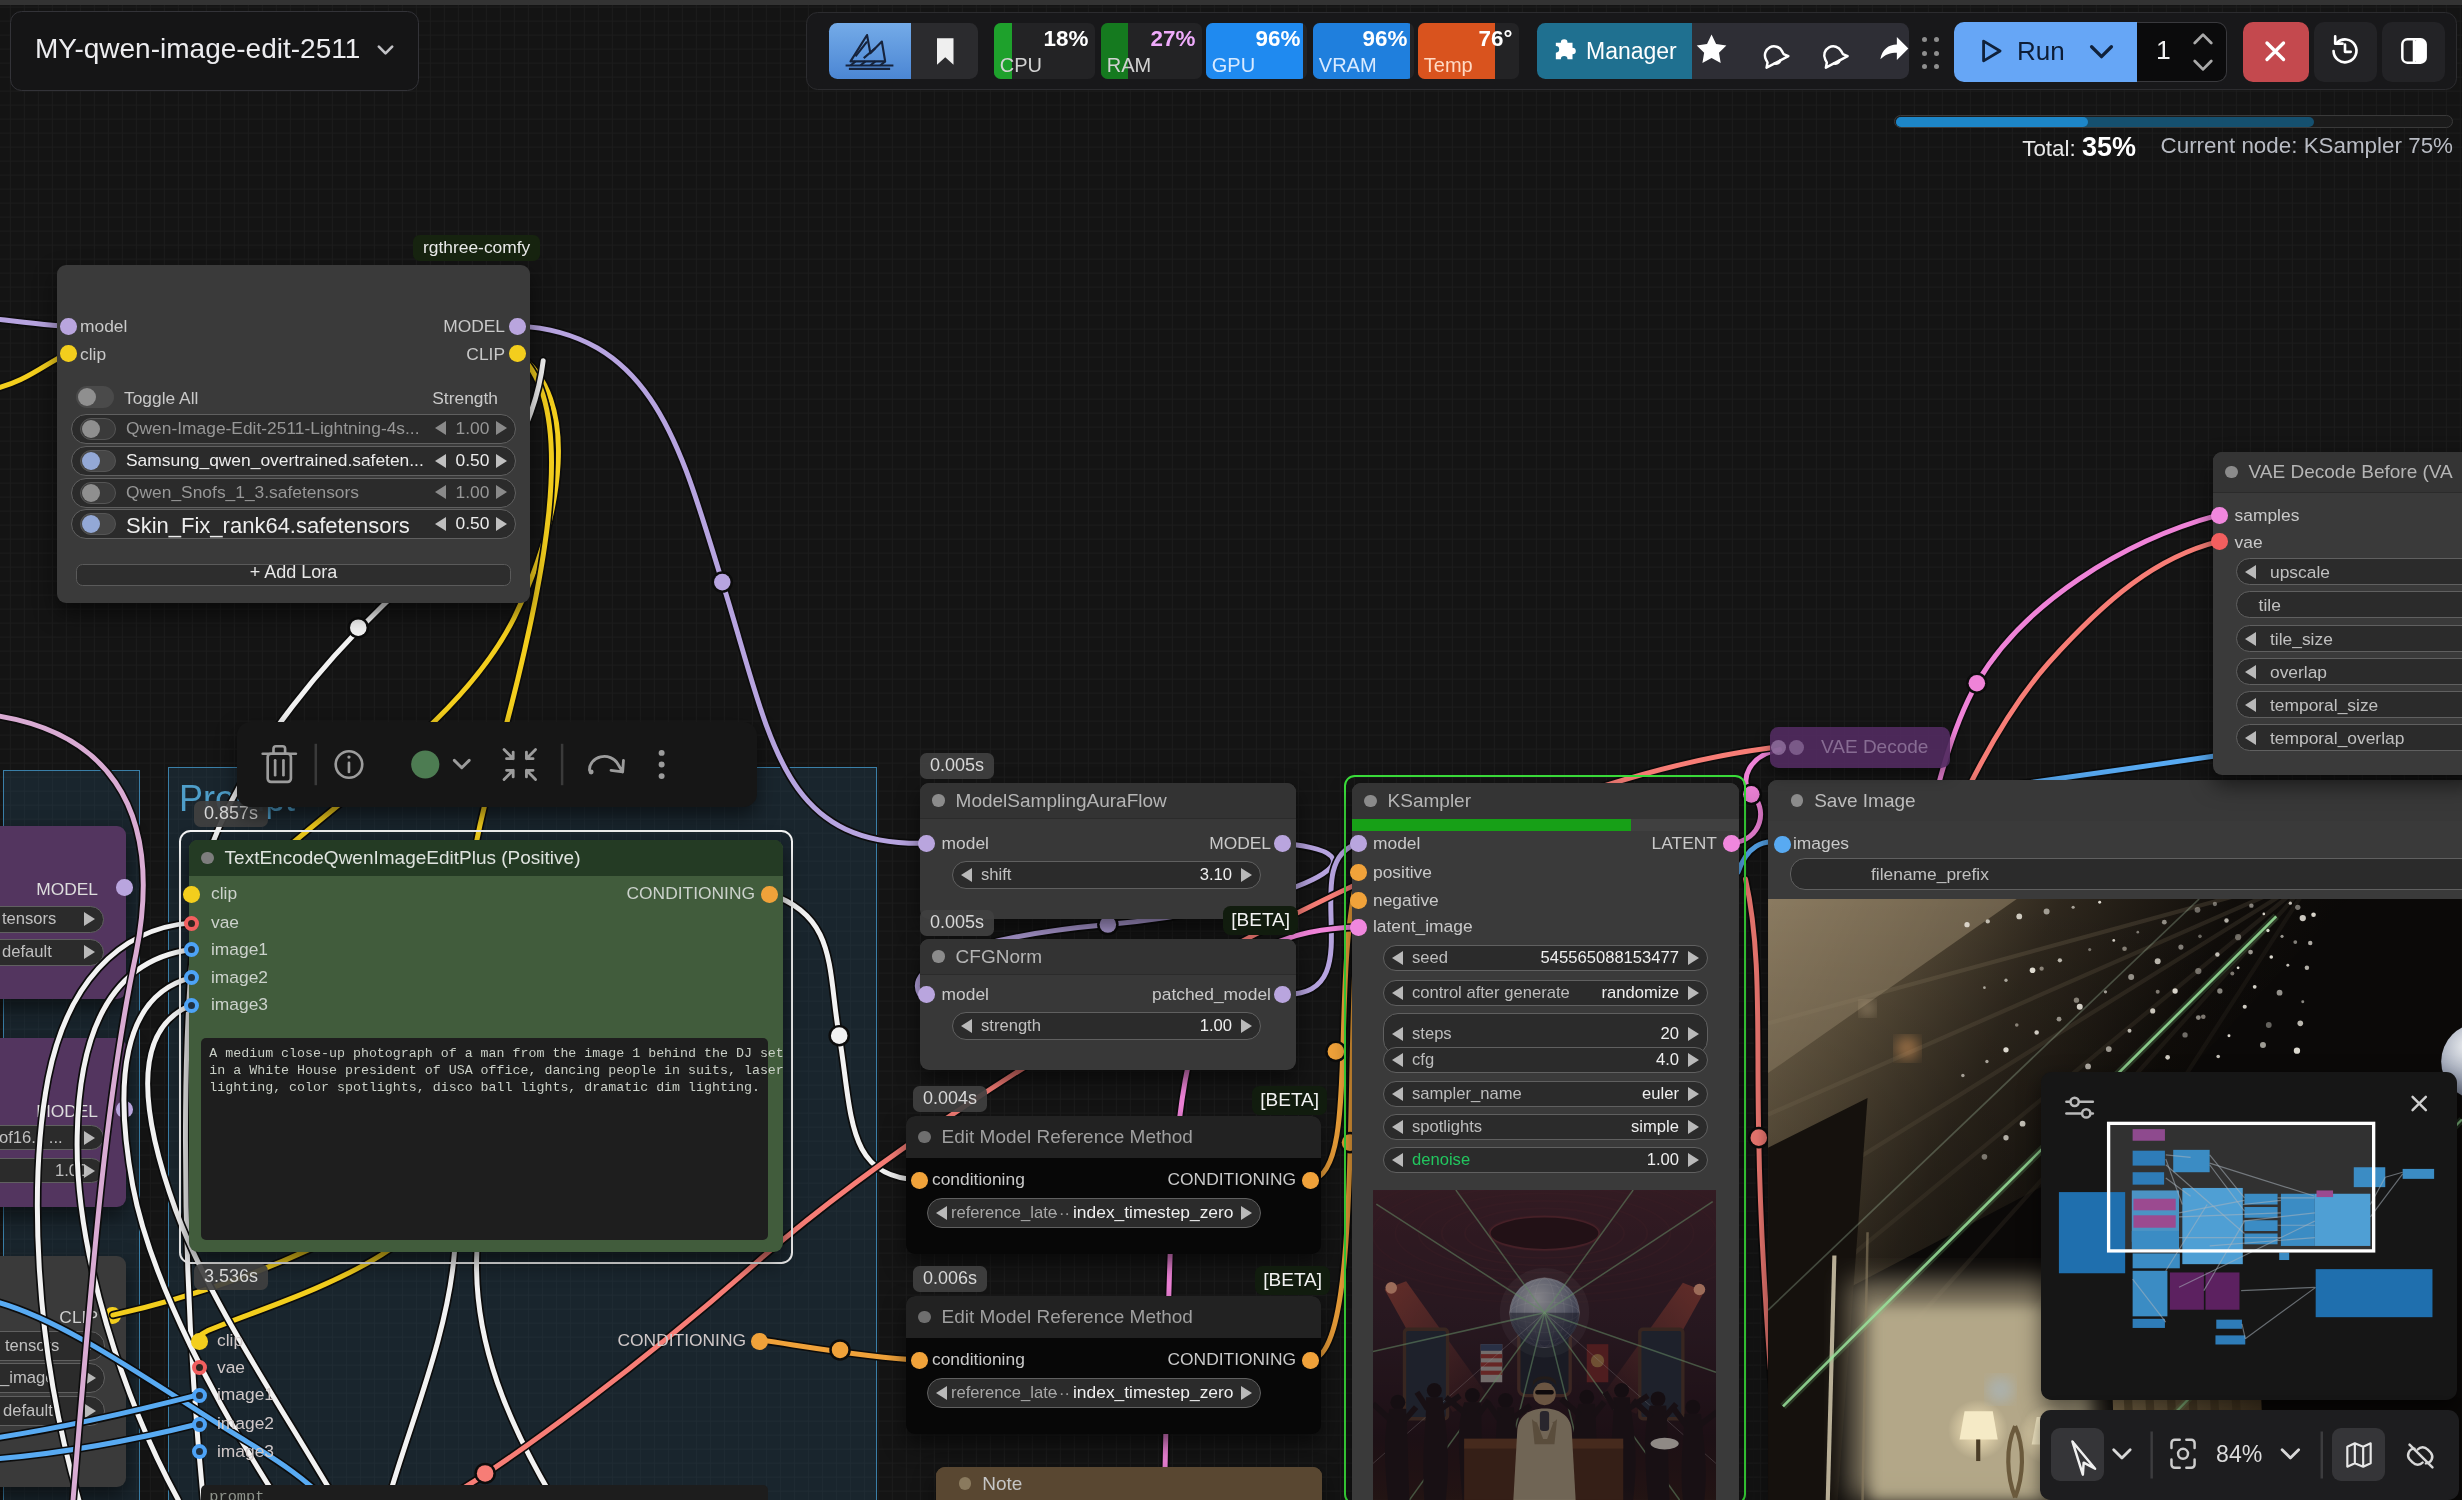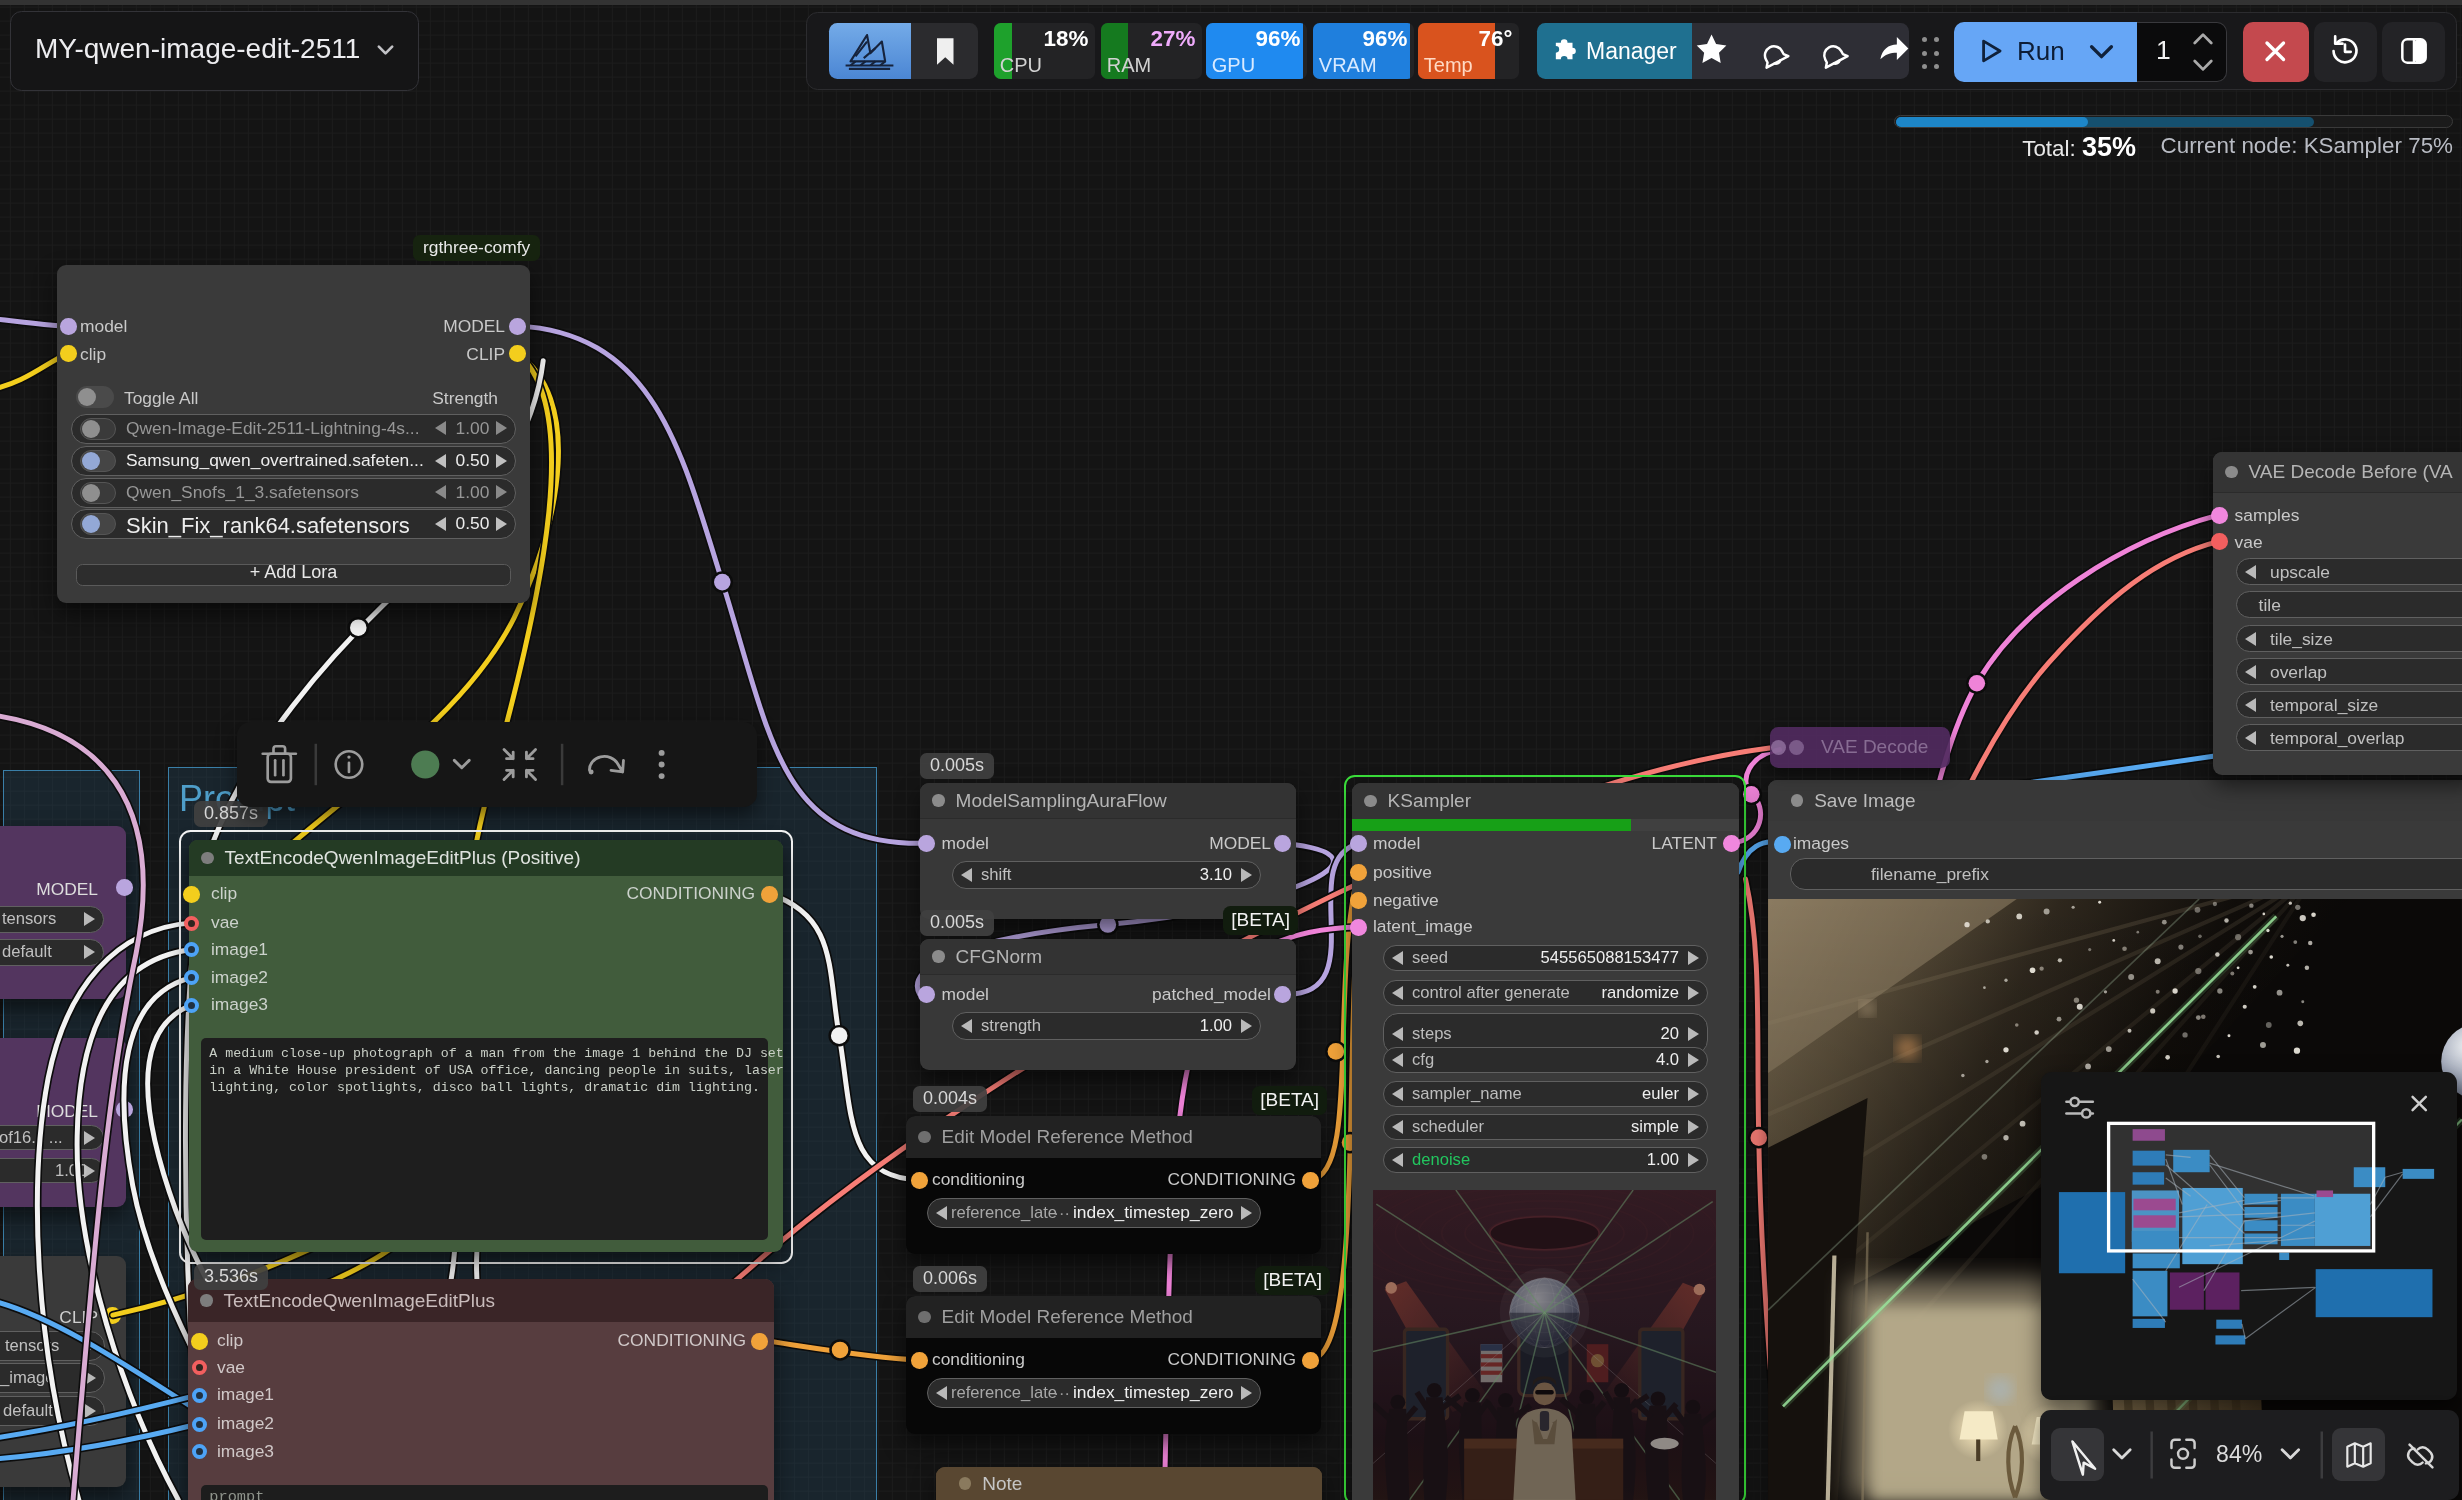--- a/index.html
+++ b/index.html
@@ -231,26 +231,20 @@
     <div class="slot" style="left:211px;top:967px;color:#ccd2cc">image2</div>
     <div class="slot" style="left:211px;top:994px;color:#ccd2cc">image3</div>
     <div class="oslot" style="left:581px;top:883px;width:174px;color:#ccd2cc">CONDITIONING</div>
     <div class="dot" style="left:183px;top:886px;width:16.6px;height:16.6px;background:#f3ce1d;"></div>
     <div class="dot" style="left:184px;top:916px;width:15px;height:15px;background:#30251f;border:4.1px solid #f25f5f;"></div>
     <div class="dot" style="left:184px;top:942px;width:15px;height:15px;background:#203040;border:4.1px solid #4da3f7;"></div>
     <div class="dot" style="left:184px;top:970px;width:15px;height:15px;background:#203040;border:4.1px solid #4da3f7;"></div>
     <div class="dot" style="left:184px;top:998px;width:15px;height:15px;background:#203040;border:4.1px solid #4da3f7;"></div>
     <div class="dot" style="left:761px;top:886px;width:16.6px;height:16.6px;background:#f0a23a;"></div>
     <div class="abs mono" style="left:201px;top:1038px;width:567px;height:202px;background:#1e1e1e;border-radius:5px;font-size:13.3px;line-height:17.4px;color:#c9cfc6;padding:6.6px 8.3px;white-space:nowrap">A medium close-up photograph of a man from the image 1 behind the DJ set<br>in a White House president of USA office, dancing people in suits, laser<br>lighting, color spotlights, disco ball lights, dramatic dim lighting.</div>
-    <div class="node" style="left:188px;top:1279px;width:586px;height:221px;background:#573d3f;border-radius:9px 9px 0 0;">
-      <div class="nh" style="height:43px;background:#3a2527">
-        <div class="ndot" style="background:#7d7d7d"></div>
-        <div class="nt" style="color:#c9bcbc">TextEncodeQwenImageEditPlus</div>
-      </div>
-    </div>
     <div class="slot" style="left:217px;top:1330px;color:#d0c8c8">clip</div>
     <div class="slot" style="left:217px;top:1357px;color:#d0c8c8">vae</div>
     <div class="slot" style="left:217px;top:1384px;color:#d0c8c8">image1</div>
     <div class="slot" style="left:217px;top:1413px;color:#d0c8c8">image2</div>
     <div class="slot" style="left:217px;top:1441px;color:#d0c8c8">image3</div>
     <div class="oslot" style="left:572px;top:1330px;width:174px;color:#d0c8c8">CONDITIONING</div>
     <div class="dot" style="left:191px;top:1333px;width:16.6px;height:16.6px;background:#f3ce1d;"></div>
     <div class="dot" style="left:192px;top:1360px;width:15px;height:15px;background:#30251f;border:4.1px solid #f25f5f;"></div>
     <div class="dot" style="left:192px;top:1388px;width:15px;height:15px;background:#203040;border:4.1px solid #4da3f7;"></div>
     <div class="dot" style="left:192px;top:1417px;width:15px;height:15px;background:#203040;border:4.1px solid #4da3f7;"></div>
@@ -376,21 +370,21 @@
     </div>
     <div class="pill" style="left:1383px;top:1081px;width:325px;height:26px;font-size:16.6px;border-width:1.7px">
       <div class="arl"></div>
       <div class="arr"></div>
       <div class="pl" style="left:28px;color:#bdbdbd;">sampler_name</div>
       <div class="pv" style="">euler</div>
     </div>
     <div class="pill" style="left:1383px;top:1114px;width:325px;height:26px;font-size:16.6px;border-width:1.7px">
       <div class="arl"></div>
       <div class="arr"></div>
-      <div class="pl" style="left:28px;color:#bdbdbd;">scheduler</div>
+      <div class="pl" style="left:28px;color:#bdbdbd;">spotlights</div>
       <div class="pv" style="">simple</div>
     </div>
     <div class="pill" style="left:1383px;top:1147px;width:325px;height:26px;font-size:16.6px;border-width:1.7px">
       <div class="arl"></div>
       <div class="arr"></div>
       <div class="pl" style="left:28px;color:#22c55e;">denoise</div>
       <div class="pv" style="">1.00</div>
     </div>
     <svg class="abs" style="left:1373px;top:1190px" width="343" height="310" viewBox="0 0 414 374">
       <defs>

